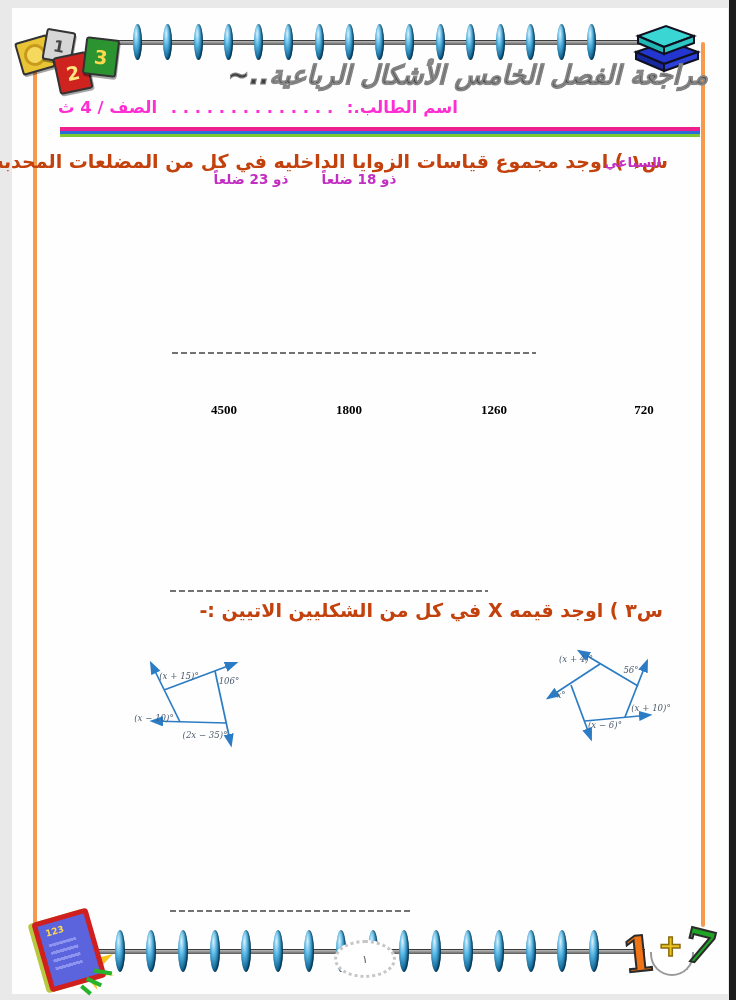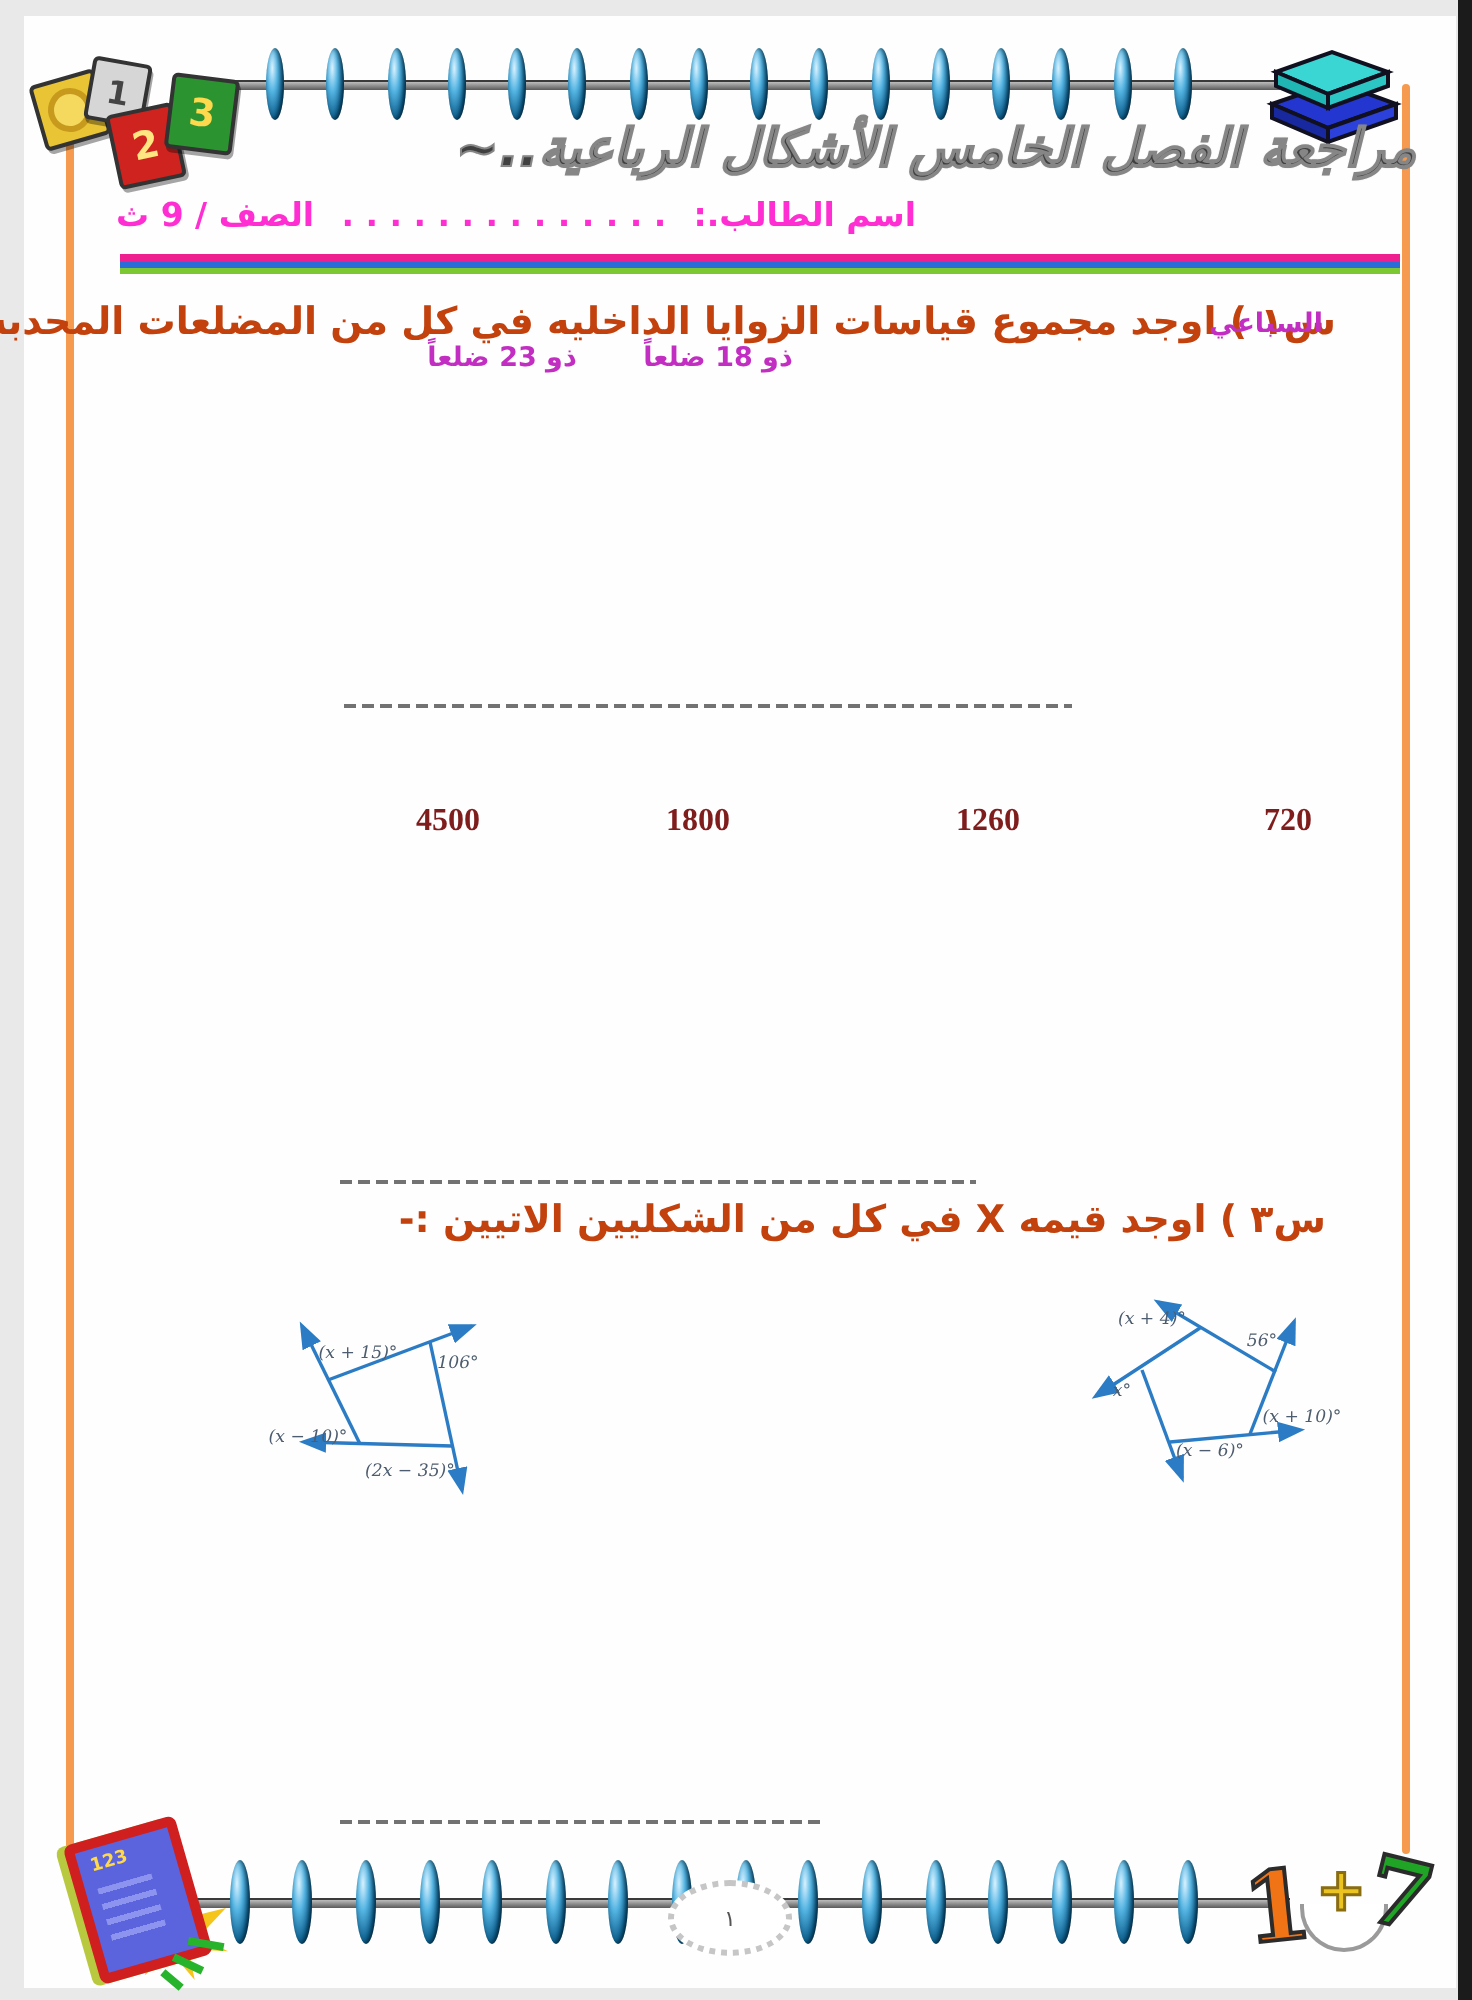--- a/index.html
+++ b/index.html
@@ -53,21 +53,21 @@
   .divider .d2{height:3px;background:#2a6cd8;}
   .divider .d3{height:3px;background:#7cc832;}
 
   
   .qtext{position:absolute;direction:rtl;white-space:nowrap;font-weight:bold;font-size:19px;color:#c2410c;}
   .q1{top:150px;right:68px;}
   .q2{top:383px;right:44px;}
   .q3{top:599px;right:73px;}
   .ans{position:absolute;direction:rtl;white-space:nowrap;text-align:center;font-weight:bold;
        font-size:13.5px;color:#c22ec2;}
-  .num{position:absolute;text-align:center;font-weight:bold;font-size:16px;color:#7f1d1d;
+  .num{position:absolute;text-align:center;font-weight:bold;font-size:13px;color:#000000;
        font-family:"Liberation Serif","DejaVu Serif",serif;}
   .dashsep{position:absolute;height:2px;opacity:.8;
       background:repeating-linear-gradient(90deg,#4f4f4f 0 6px,transparent 6px 9px,#4f4f4f 9px 15px,transparent 15px 18px);}
   .sep1{top:352px;left:172px;width:364px;}
   .sep2{top:590px;left:170px;width:318px;}
   .sep3{top:910px;left:170px;width:240px;}
 
   
   .fig{position:absolute;}
   .fig-left{left:118px;top:638px;}
@@ -146,21 +146,21 @@
       <polygon points="10,22 10,29 36,40 36,33" fill="#1fb6b4" stroke="#101020" stroke-width="2"></polygon>
       <polygon points="66,22 66,29 36,40 36,33" fill="#2cc6c4" stroke="#101020" stroke-width="2"></polygon>
     </svg>
   </div>
 
   <div class="title-callig">مراجعة الفصل الخامس  الأشكال الرباعية..~</div>
 
   <div class="name-line">
     <span>اسم الطالب.:</span>
     <span>. . . . . . . . . . . . . .</span>
-    <span>الصف / 9 ث</span>
+    <span>الصف / 4 ث</span>
   </div>
 
   <div class="divider">
     <div class="d1"></div>
       <div class="d2"></div>
       <div class="d3"></div>
   </div>
 
   <div class="qtext q1">س١ )  اوجد مجموع قياسات الزوايا الداخليه في كل من المضلعات المحدبه التاليه  :-</div>
   <div class="ans" style="left:599px;top:154px;width:68px;">السباعي</div>

